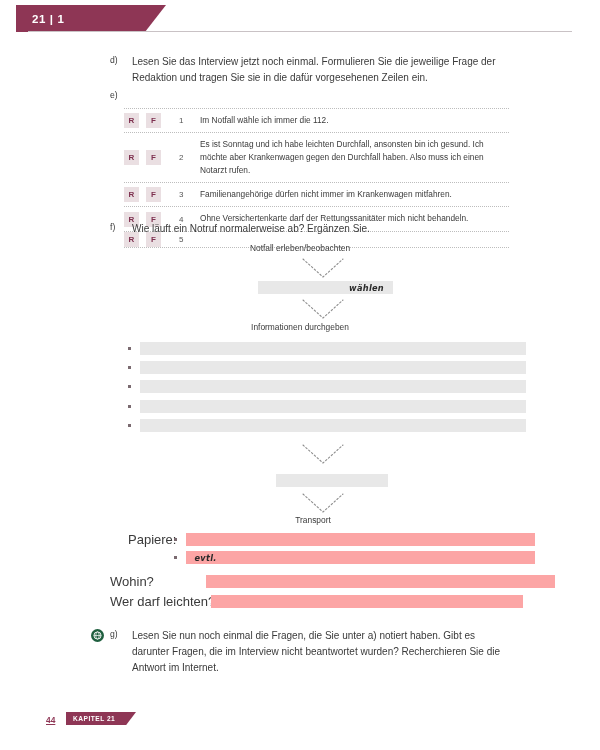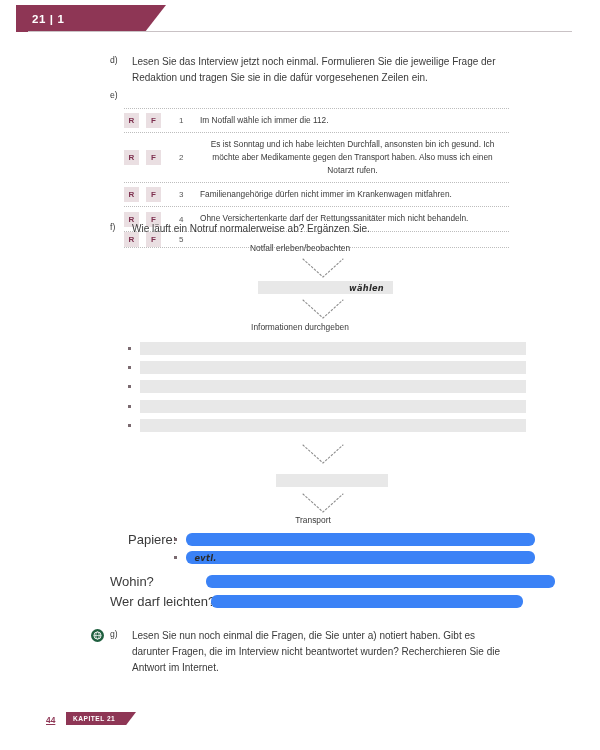--- a/index.html
+++ b/index.html
@@ -107,21 +107,20 @@
     box-sizing: border-box;
   }
   .rf-stmt {
     flex: 1;
     font-size: 8.3px;
     line-height: 1.58;
     color: #3a3a3a;
     padding: 5px 4px 5px 0;
     display: flex;
     align-items: center;
-    text-align: center;
   }
 
   
   .flow-label {
     position: absolute;
     font-size: 8.4px;
     color: #3a3a3a;
     text-align: center;
     width: 100%;
     left: 0;
@@ -170,22 +169,21 @@
     display: flex;
     align-items: center;
   }
   .lbl-text {
     font-size: 13px;
     color: #3a3a3a;
     white-space: nowrap;
   }
   .lbl-bar {
     height: 13px;
-    background: #3b82f6;
-    border-radius: 6px;
+    background: #fca5a5;
   }
 
   
   .net-icon {
     position: absolute;
     left: 91px;
     top: 629px;
     width: 13px;
     height: 13px;
     border-radius: 50%;
@@ -253,21 +251,21 @@
     <div class="rf-num">1</div>
     <div class="rf-stmt">Im Notfall wähle ich immer die 112.</div>
   </div>
 
   <div class="rf-row">
     <div class="rf-boxes">
       <div class="rf-box">R</div>
       <div class="rf-box">F</div>
     </div>
     <div class="rf-num">2</div>
-    <div class="rf-stmt">Es ist Sonntag und ich habe leichten Durchfall, ansonsten bin ich gesund. Ich möchte aber Medikamente gegen den Transport haben. Also muss ich einen Notarzt rufen.</div>
+    <div class="rf-stmt">Es ist Sonntag und ich habe leichten Durchfall, ansonsten bin ich gesund. Ich möchte aber Krankenwagen gegen den Durchfall haben. Also muss ich einen Notarzt rufen.</div>
   </div>
 
   <div class="rf-row">
     <div class="rf-boxes">
       <div class="rf-box">R</div>
       <div class="rf-box">F</div>
     </div>
     <div class="rf-num">3</div>
     <div class="rf-stmt">Familienangehörige dürfen nicht immer im Krankenwagen mitfahren.</div>
   </div>

